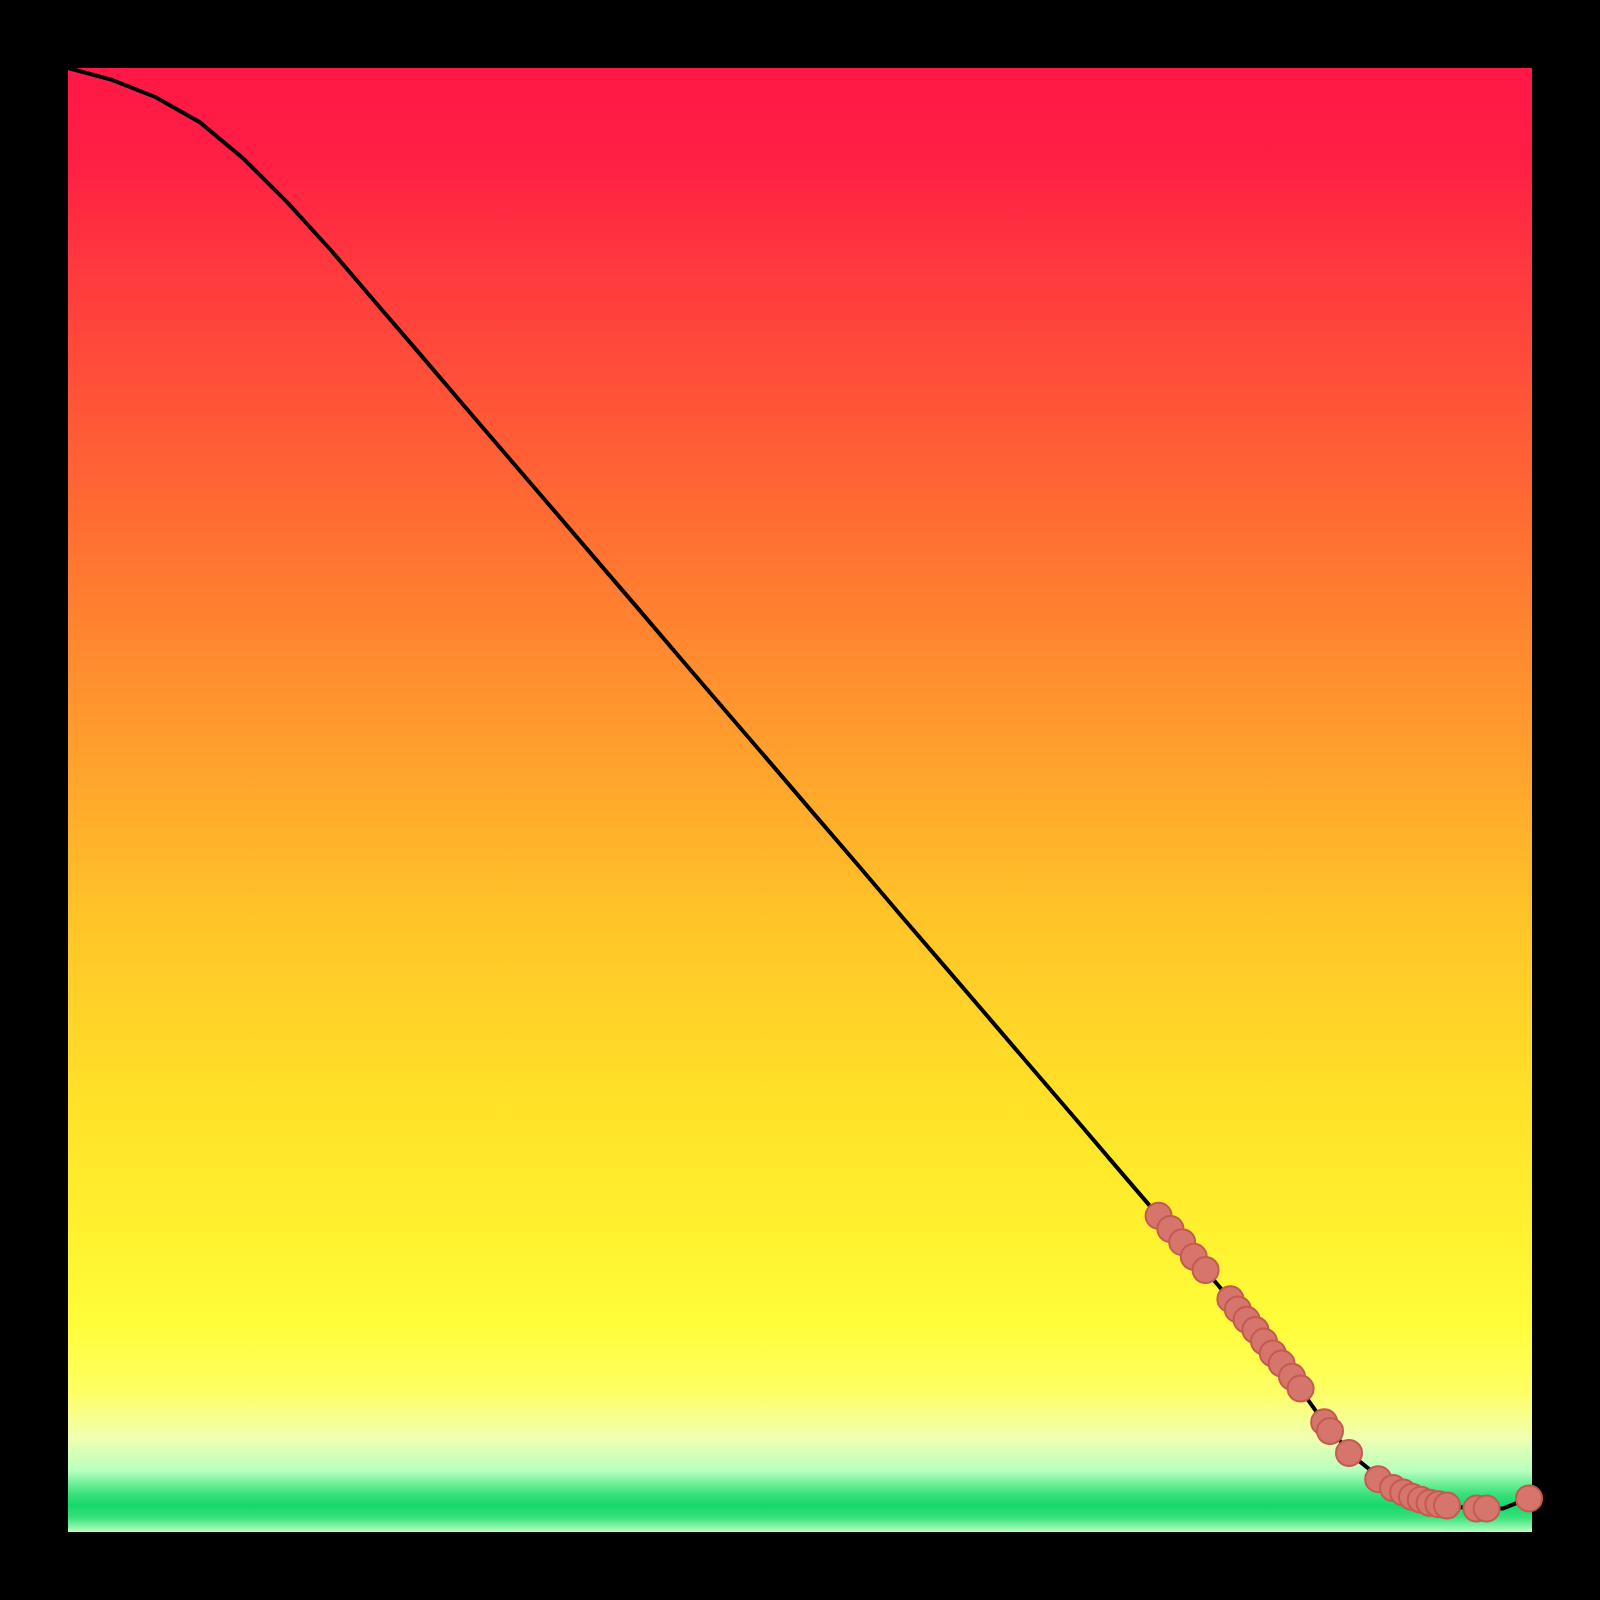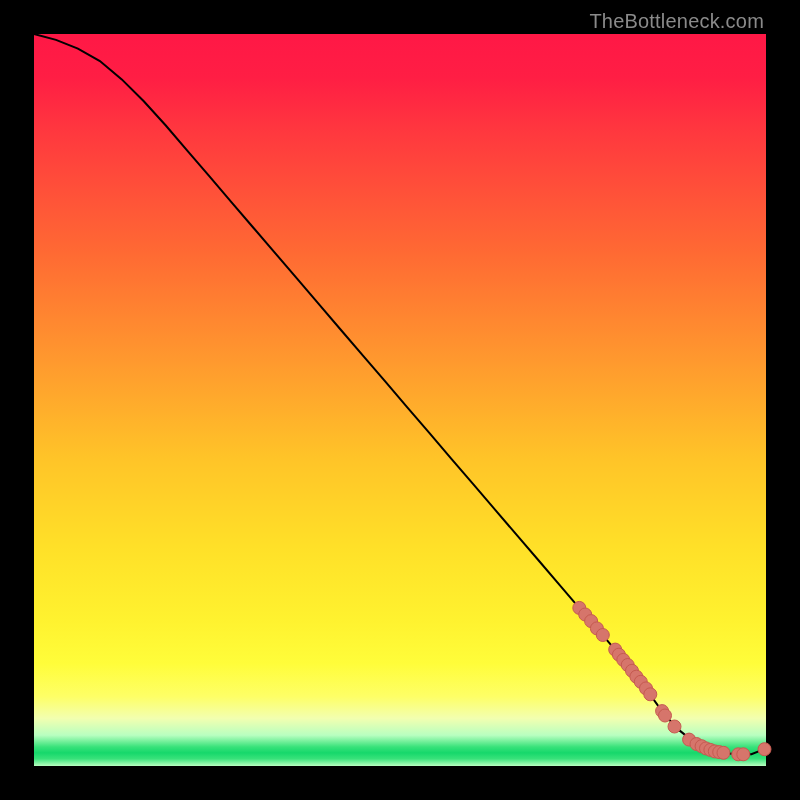--- a/index.html
+++ b/index.html
@@ -95,14 +95,13 @@
         <circle cx="676.4" cy="715.9" r="6.5" fill="#d6756b" stroke="#c55a50" stroke-width="1"></circle>
         <circle cx="680.8" cy="717.4" r="6.5" fill="#d6756b" stroke="#c55a50" stroke-width="1"></circle>
         <circle cx="685.2" cy="718.1" r="6.5" fill="#d6756b" stroke="#c55a50" stroke-width="1"></circle>
         <circle cx="689.5" cy="718.8" r="6.5" fill="#d6756b" stroke="#c55a50" stroke-width="1"></circle>
         <circle cx="704.2" cy="720.3" r="6.5" fill="#d6756b" stroke="#c55a50" stroke-width="1"></circle>
         <circle cx="709.3" cy="720.3" r="6.5" fill="#d6756b" stroke="#c55a50" stroke-width="1"></circle>
         <circle cx="730.5" cy="715.2" r="6.5" fill="#d6756b" stroke="#c55a50" stroke-width="1"></circle>
       </g>
   </svg>
 
-  <div class="attribution">TheBottleneck.com</div>
 </div>
 
 </body></html>

